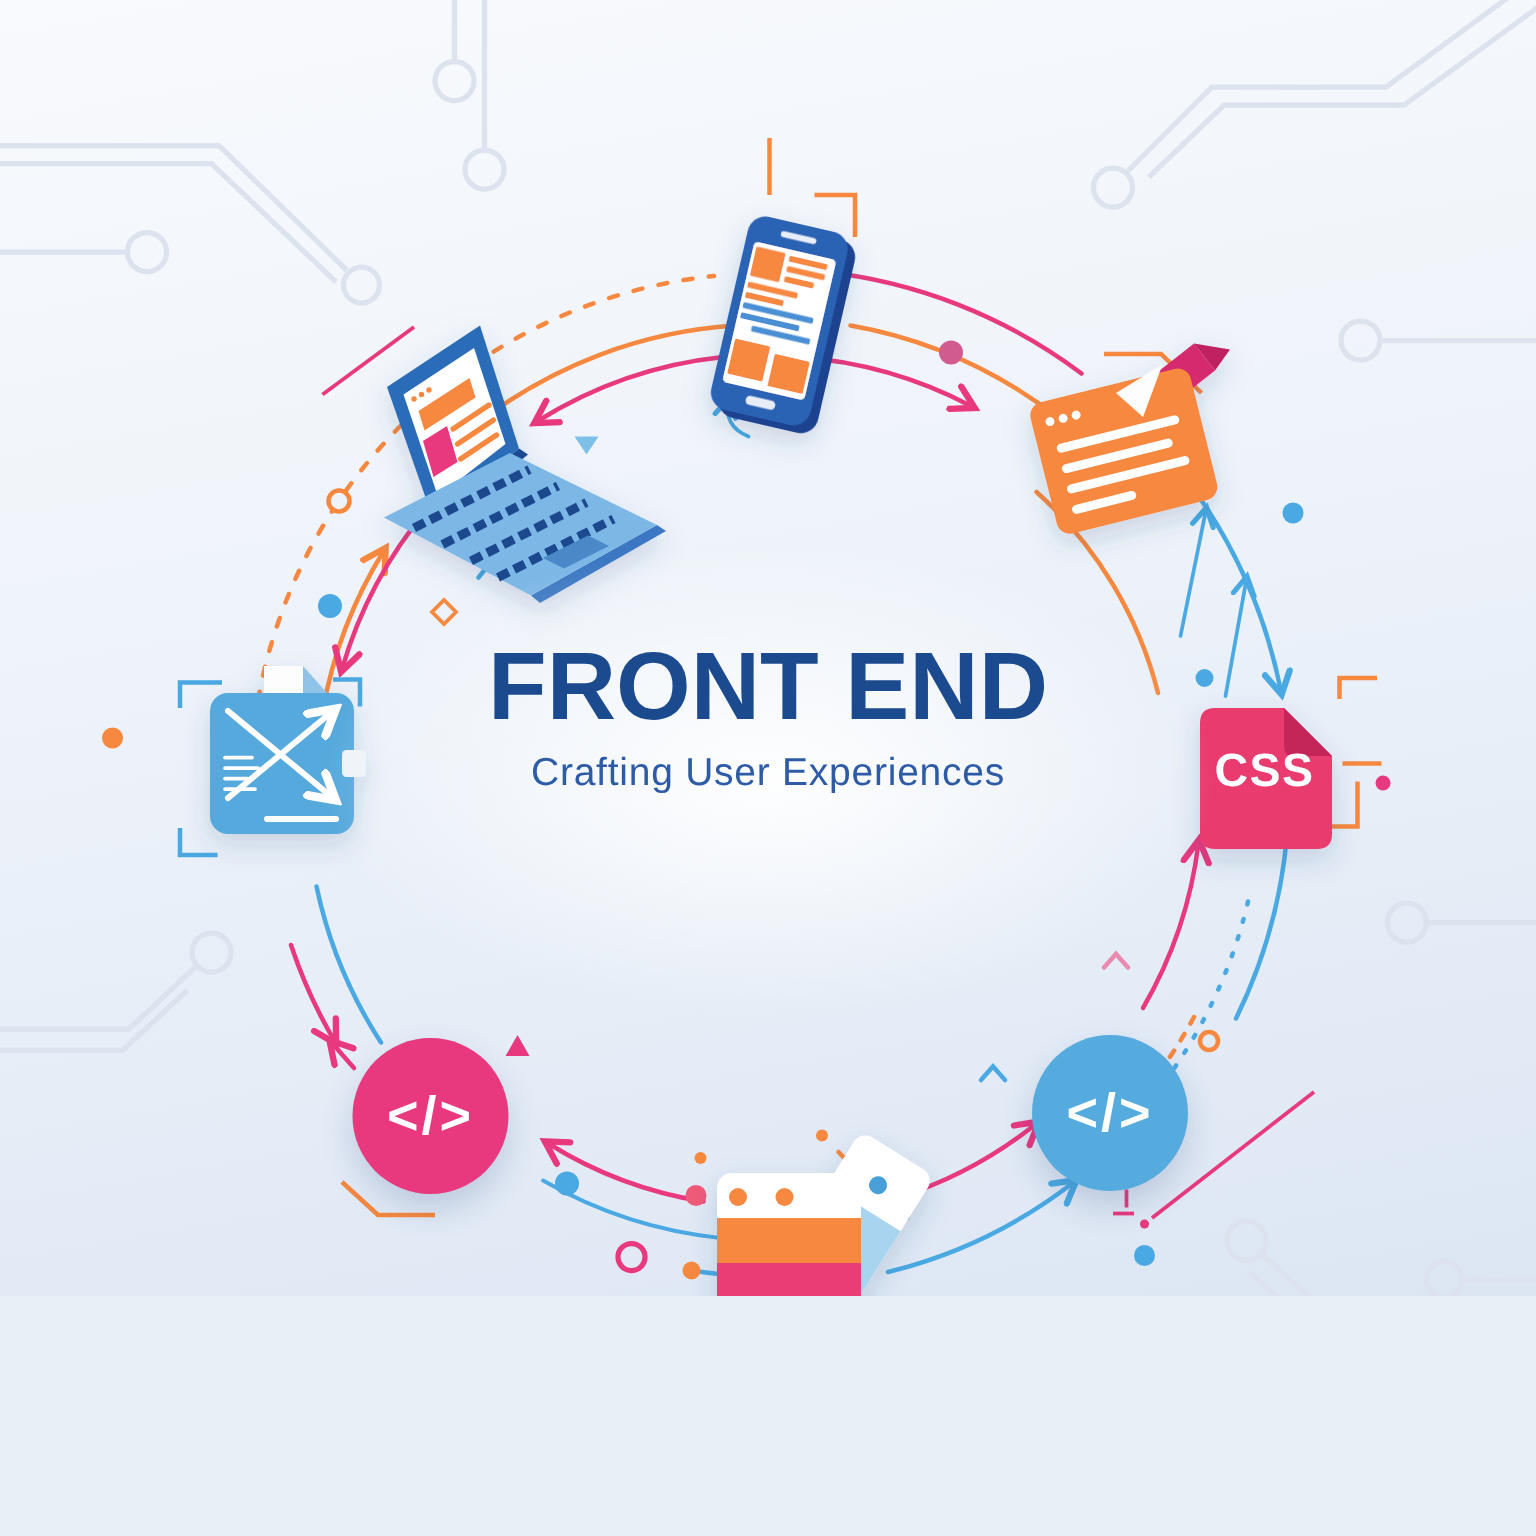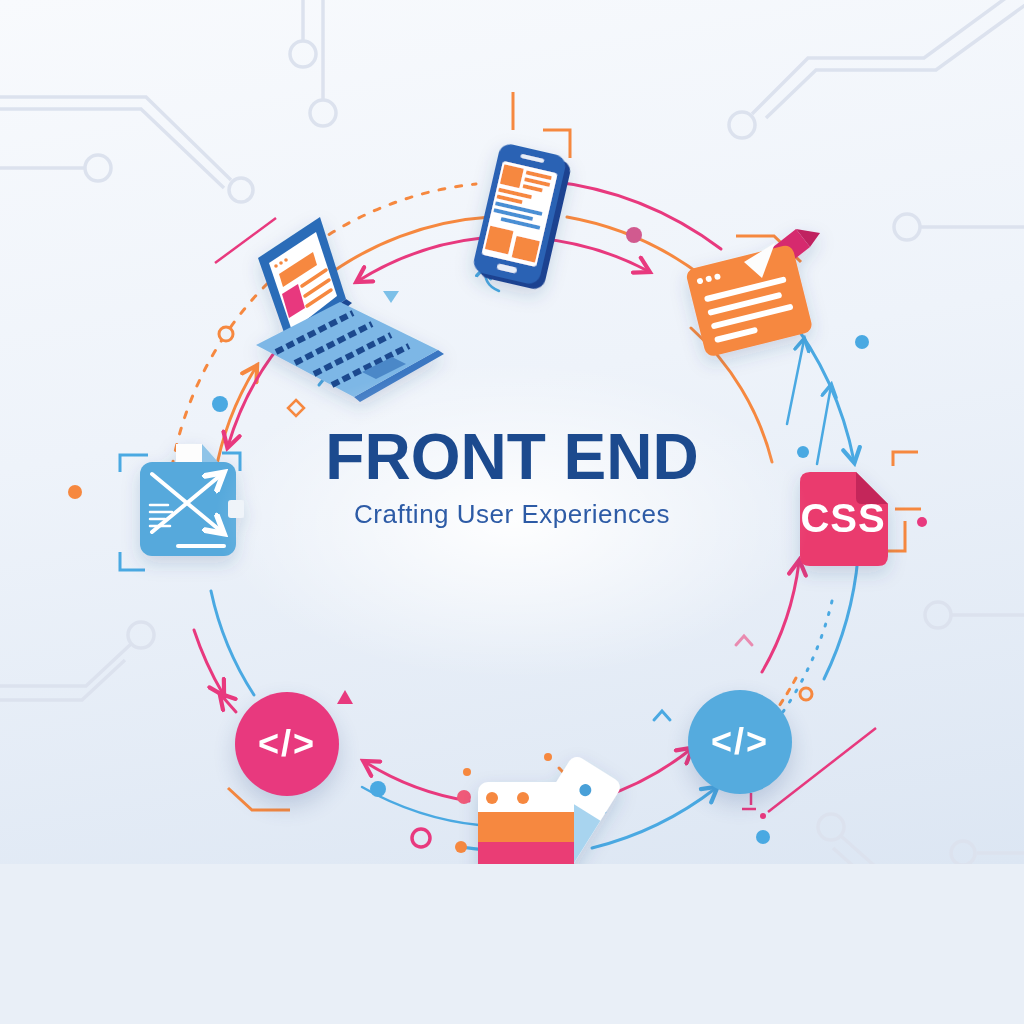--- a/index.html
+++ b/index.html
@@ -14,21 +14,21 @@
     color:var(--navy,#1C4A8E);}
   .subtitle{margin-top:4px;font-size:26px;font-weight:400;letter-spacing:.5px;
     color:var(--subtitle,#2D5BA6);}
   .code-badge{position:absolute;width:104px;height:104px;border-radius:50%;
     display:flex;align-items:center;justify-content:center;
     color:#fff;font-weight:700;font-size:36px;letter-spacing:2px;
     box-shadow:0 10px 22px rgba(40,70,130,.20);}
   .code-badge.pink{left:235px;top:692px;background:var(--pink,#E8397E);}
   .code-badge.blue{left:688px;top:690px;background:var(--blue-badge,#55ABDE);}
   .css-label{position:absolute;left:798px;top:496px;width:90px;text-align:center;
-    color:#fff;font-weight:700;font-size:40px;letter-spacing:1px;}
+    color:#fff;font-weight:700;font-size:31px;letter-spacing:1px;}
 </style>
 </head>
 <body>
 
 <div class="stage">
 
 <svg class="deco" width="1024" height="1024" viewBox="0 0 1024 1024">
   <defs>
     <marker id="ap" viewBox="0 0 10 10" refX="7" refY="5" markerWidth="7" markerHeight="7" orient="auto">
       <path d="M1,1 L8,5 L1,9" fill="none" stroke="#E8397E" stroke-width="2" stroke-linecap="round"></path>

